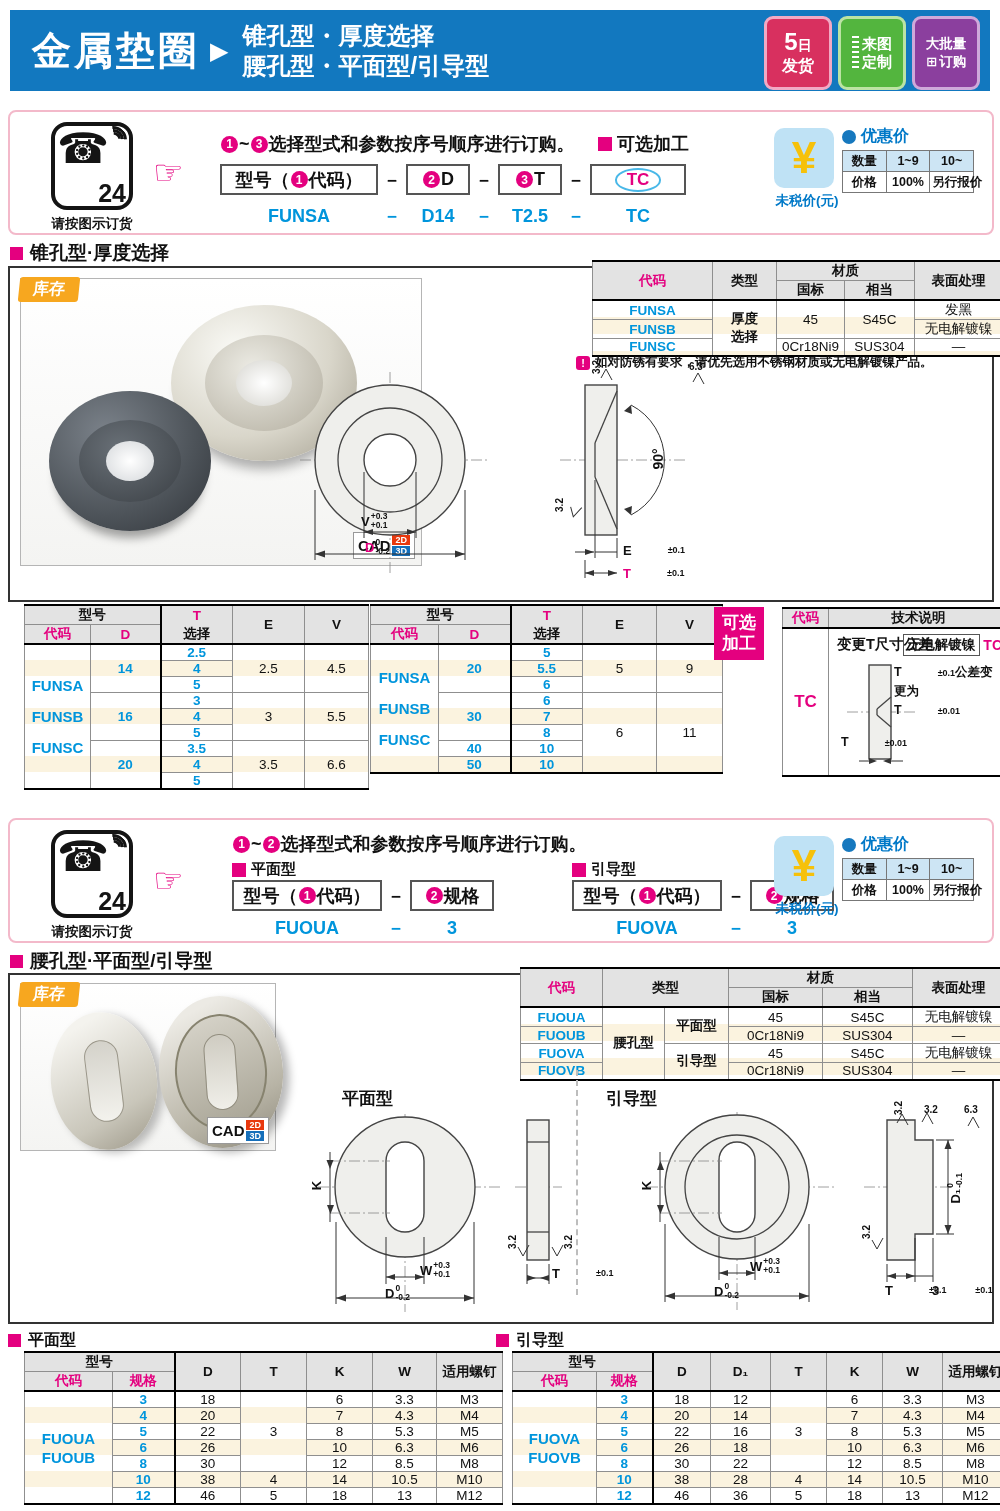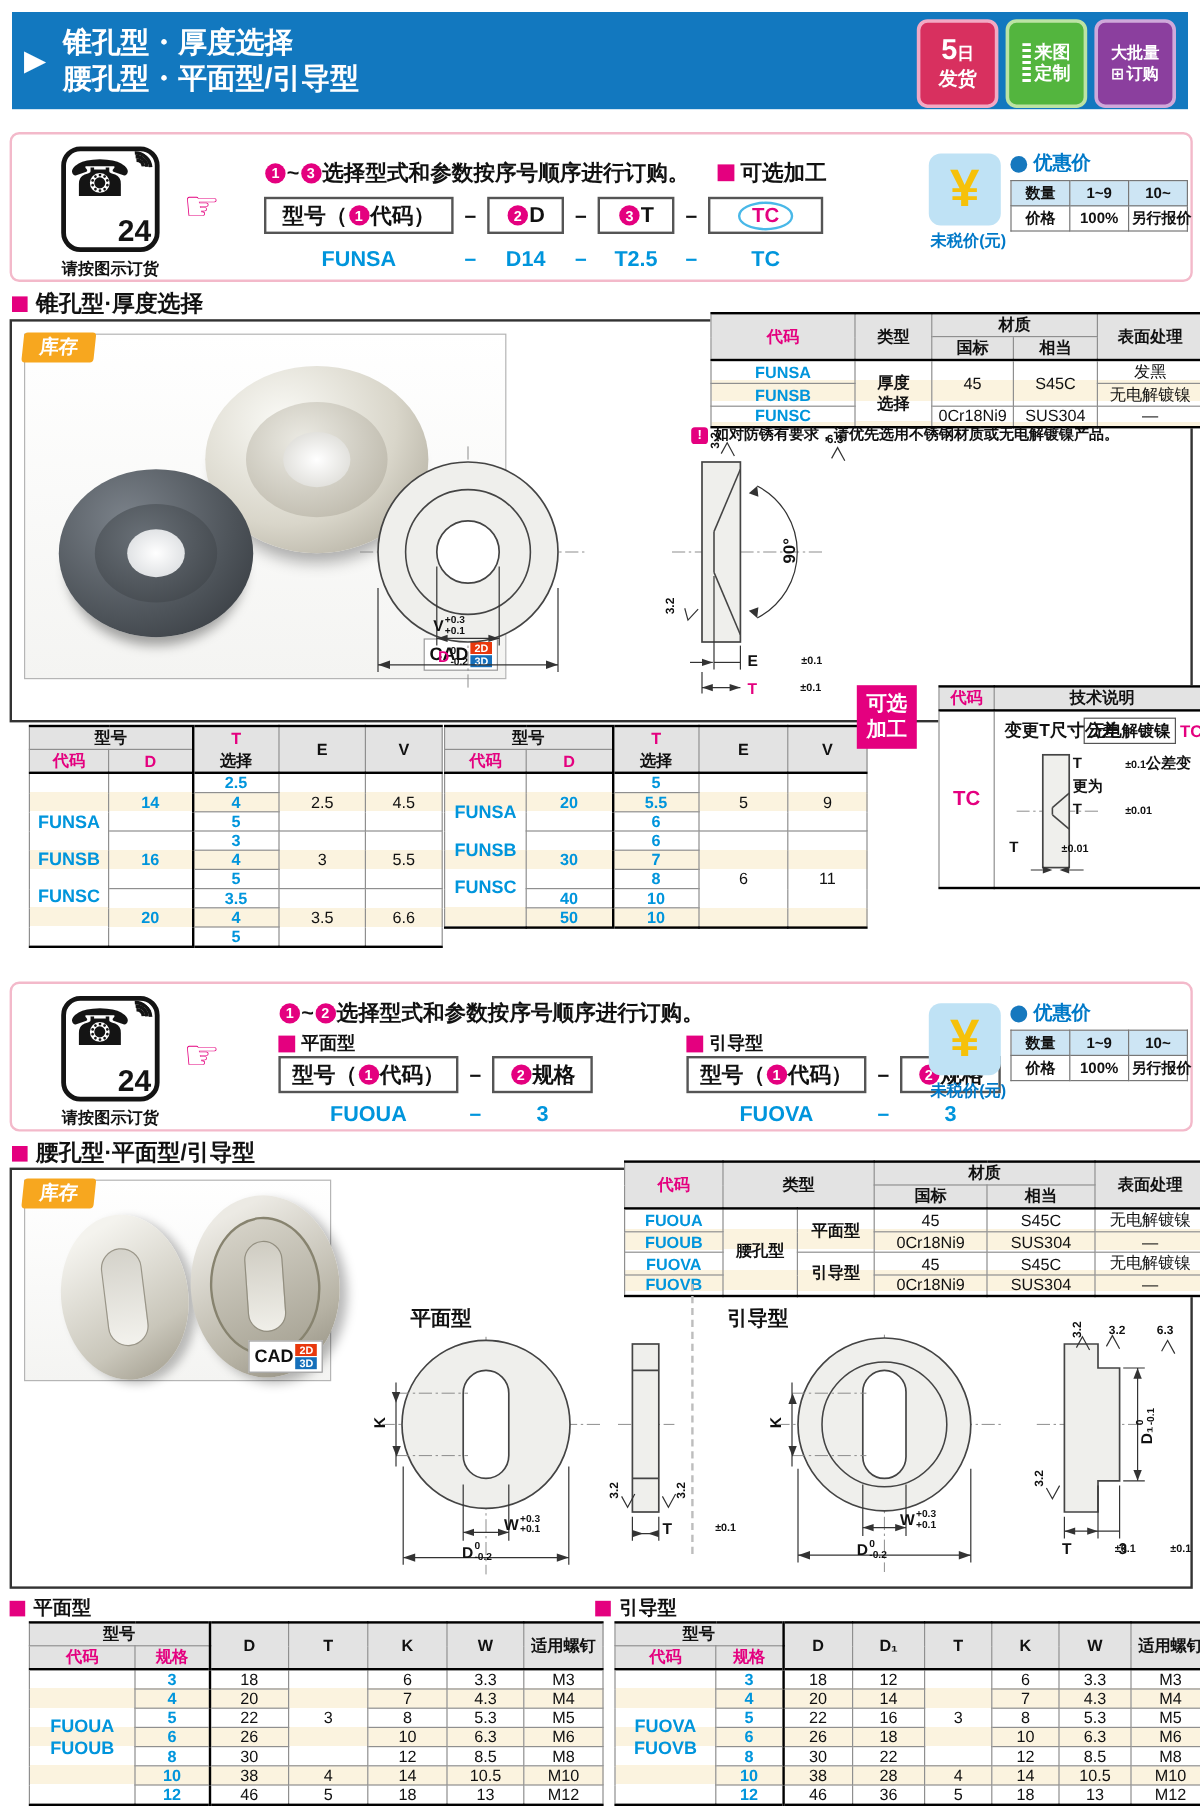--- a/index.html
+++ b/index.html
@@ -51,21 +51,21 @@
   .exrow span{display:inline-block;text-align:center;}
 
   
   .pricebox{position:absolute;right:14px;top:14px;width:204px;}
   .yen-ic{position:absolute;left:0;top:2px;width:60px;height:60px;background:#bfe2f5;border-radius:10px;
           display:flex;align-items:center;justify-content:center;font-size:44px;font-weight:bold;color:#f6c10a;}
   .yen-cap{position:absolute;left:-10px;top:66px;width:86px;text-align:center;color:#0079c8;font-weight:bold;font-size:13.5px;}
   .price-right{position:absolute;left:68px;top:0px;}
   .price-title{display:flex;align-items:center;gap:5px;color:#0079c8;font-weight:bold;font-size:16px;margin-bottom:3px;}
   .bdot{width:14px;height:14px;border-radius:50%;background:#1678be;display:inline-block;}
-  table.ptable{border-collapse:collapse;table-layout:fixed;width:148px;}
+  table.ptable{border-collapse:collapse;table-layout:fixed;width:132px;}
   table.ptable td{border:1px solid #777;font-size:12.5px;font-weight:bold;text-align:center;height:20px;padding:0 2px;white-space:nowrap;}
   table.ptable tr.prow1 td{background:#cde5f4;}
 
   
   .sechead{position:absolute;display:flex;align-items:center;gap:7px;font-size:19px;font-weight:bold;}
   .sqicon{width:13px;height:13px;background:#e4007f;flex:none;}
   .secbox{position:absolute;left:8px;width:982px;border:2px solid #333;background:#fff;}
   .photobox{position:absolute;border:1px solid #b5b5b5;background:linear-gradient(180deg,#ffffff,#f4f4f2);}
   .stock{position:absolute;left:-2px;top:-2px;background:#f7a71f;color:#fff;font-weight:bold;font-size:16px;
          padding:2px 14px;border-radius:3px;transform:skewX(-6deg);}
@@ -127,36 +127,37 @@
   svg .dim{stroke:#333;stroke-width:1;fill:none;}
   svg .cl{stroke:#888;stroke-width:0.8;stroke-dasharray:11,3,2,3;fill:none;}
   svg .ah{fill:#333;stroke:none;}
 </style>
 </head>
 <body>
 
 <div class="page">
 
   <div class="banner">
+    <span class="banner-title">金属垫圈</span>
     <span class="banner-arrow">▶</span>
     <span class="banner-sub">
       <span>锥孔型・厚度选择</span><br>
       <span>腰孔型・平面型/引导型</span>
     </span>
     <div class="badges">
       <div class="badge badge1">
         <span class="b1l1"><span>5</span><span class="small">日</span></span>
         <span class="b1l2">发货</span>
       </div>
       <div class="badge badge2" style="flex-direction:row;">
         <span class="ruler-ic"></span>
         <span class="b2txt"><span>来图</span><br><span>定制</span></span>
       </div>
       <div class="badge badge3">
-        <span class="b3txt" style="text-align:left;"><span>大批量</span><br>
+        <span class="b3txt" style="text-align:right;"><span>大批量</span><br>
         <span class="order-ic">⊞</span><span>订购</span></span>
       </div>
     </div>
   </div>
 
   <div class="orderbox" style="top:110px;">
     <div class="phoneblk">
       <div class="phone-ic">
         <span class="phone-glyph">☎</span>
         <span class="pw pw1"></span>
@@ -506,21 +507,21 @@
         <td class="bl">40</td>
         <td class="hv bl">10</td>
       </tr>
       <tr style="height:16px;">
         <td class="bl">50</td>
         <td class="hv bl">10</td>
       </tr>
     </tbody>
   </table>
 
-  <div class="abs" style="left:714px;top:568px;width:278px;height:190px;">
+  <div class="abs" style="left:714px;top:604px;width:278px;height:190px;">
     <div class="tc-badge">
       <span>可选</span>
         <span>加工</span>
     </div>
     <table class="dt" style="left:52px;top:3px;width:226px;">
       <colgroup>
           <col style="width:46px">
           <col style="width:180px">
         </colgroup>
       <thead>

